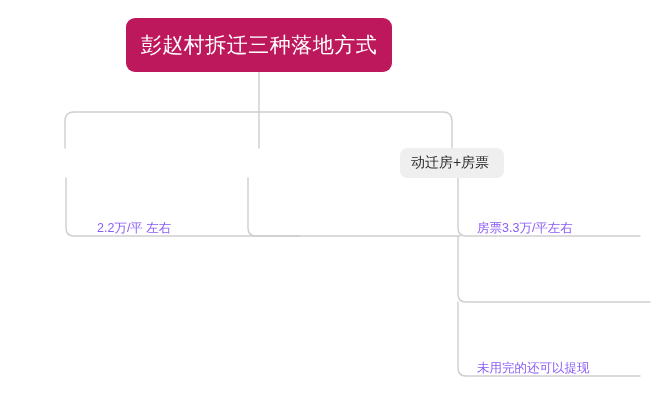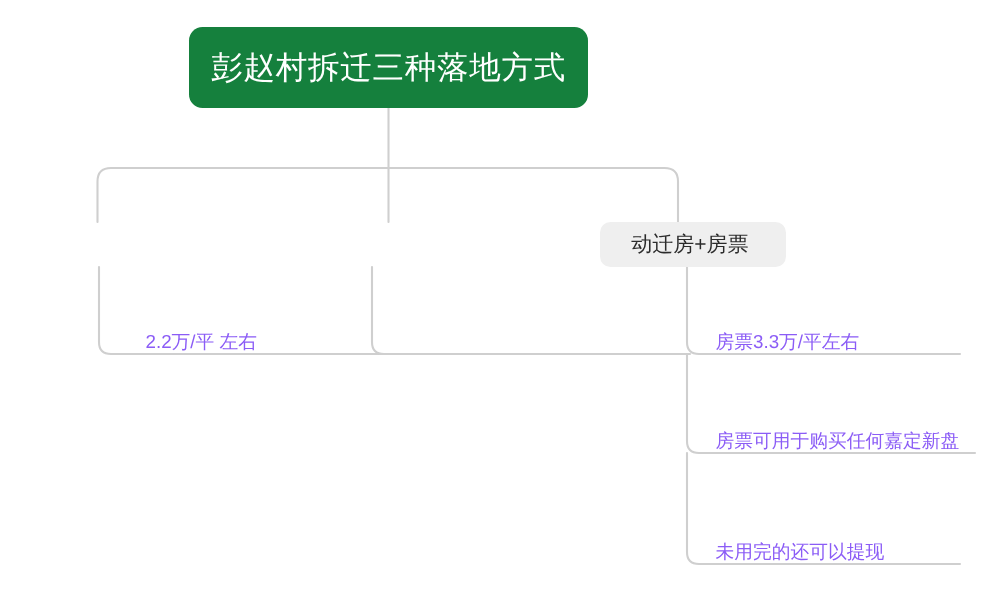--- a/index.html
+++ b/index.html
@@ -27,41 +27,41 @@
   }
   .node {
     position: absolute;
     box-sizing: border-box;
     display: flex;
     align-items: center;
     justify-content: center;
     white-space: nowrap;
   }
   .root-node {
-    background: #15803d;
+    background: #be185d;
     color: #ffffff;
     border-radius: 9px;
     font-size: 21px;
     letter-spacing: 0.5px;
     left: 126px;
     top: 18px;
     width: 266px;
     height: 54px;
   }
   .branch-node {
     background: #efefef;
     color: #2b2b2b;
     border-radius: 7px;
     font-size: 14px;
     height: 30px;
     padding: 0 14px;
   }
   .branch-1 { left: 14px;  top: 148px; width: 108px; }
   .branch-2 { left: 188px; top: 148px; width: 120px; }
-  .branch-3 { left: 400px; top: 148px; width: 124px; padding-left: 10px; }
+  .branch-3 { left: 400px; top: 148px; width: 104px; padding-left: 10px; }
   .leaf-label {
     position: absolute;
     color: #8b5cf6;
     font-size: 12.5px;
     white-space: nowrap;
     line-height: 1;
   }
 </style>
 </head>
 <body>
@@ -90,17 +90,16 @@
 
 
 
   <div class="node branch-node branch-3">动迁房+房票</div>
 
   <div class="leaf-label" style="left:97px; top:222px;">2.2万/平 左右</div>
 
 
   <div class="leaf-label" style="left:477px; top:222px;">房票3.3万/平左右</div>
 
-  <div class="leaf-label" style="left:477px; top:288px;">房票可用于购买任何嘉定新盘</div>
 
   <div class="leaf-label" style="left:477px; top:362px;">未用完的还可以提现</div>
 
 </div>
 
 </body></html>

